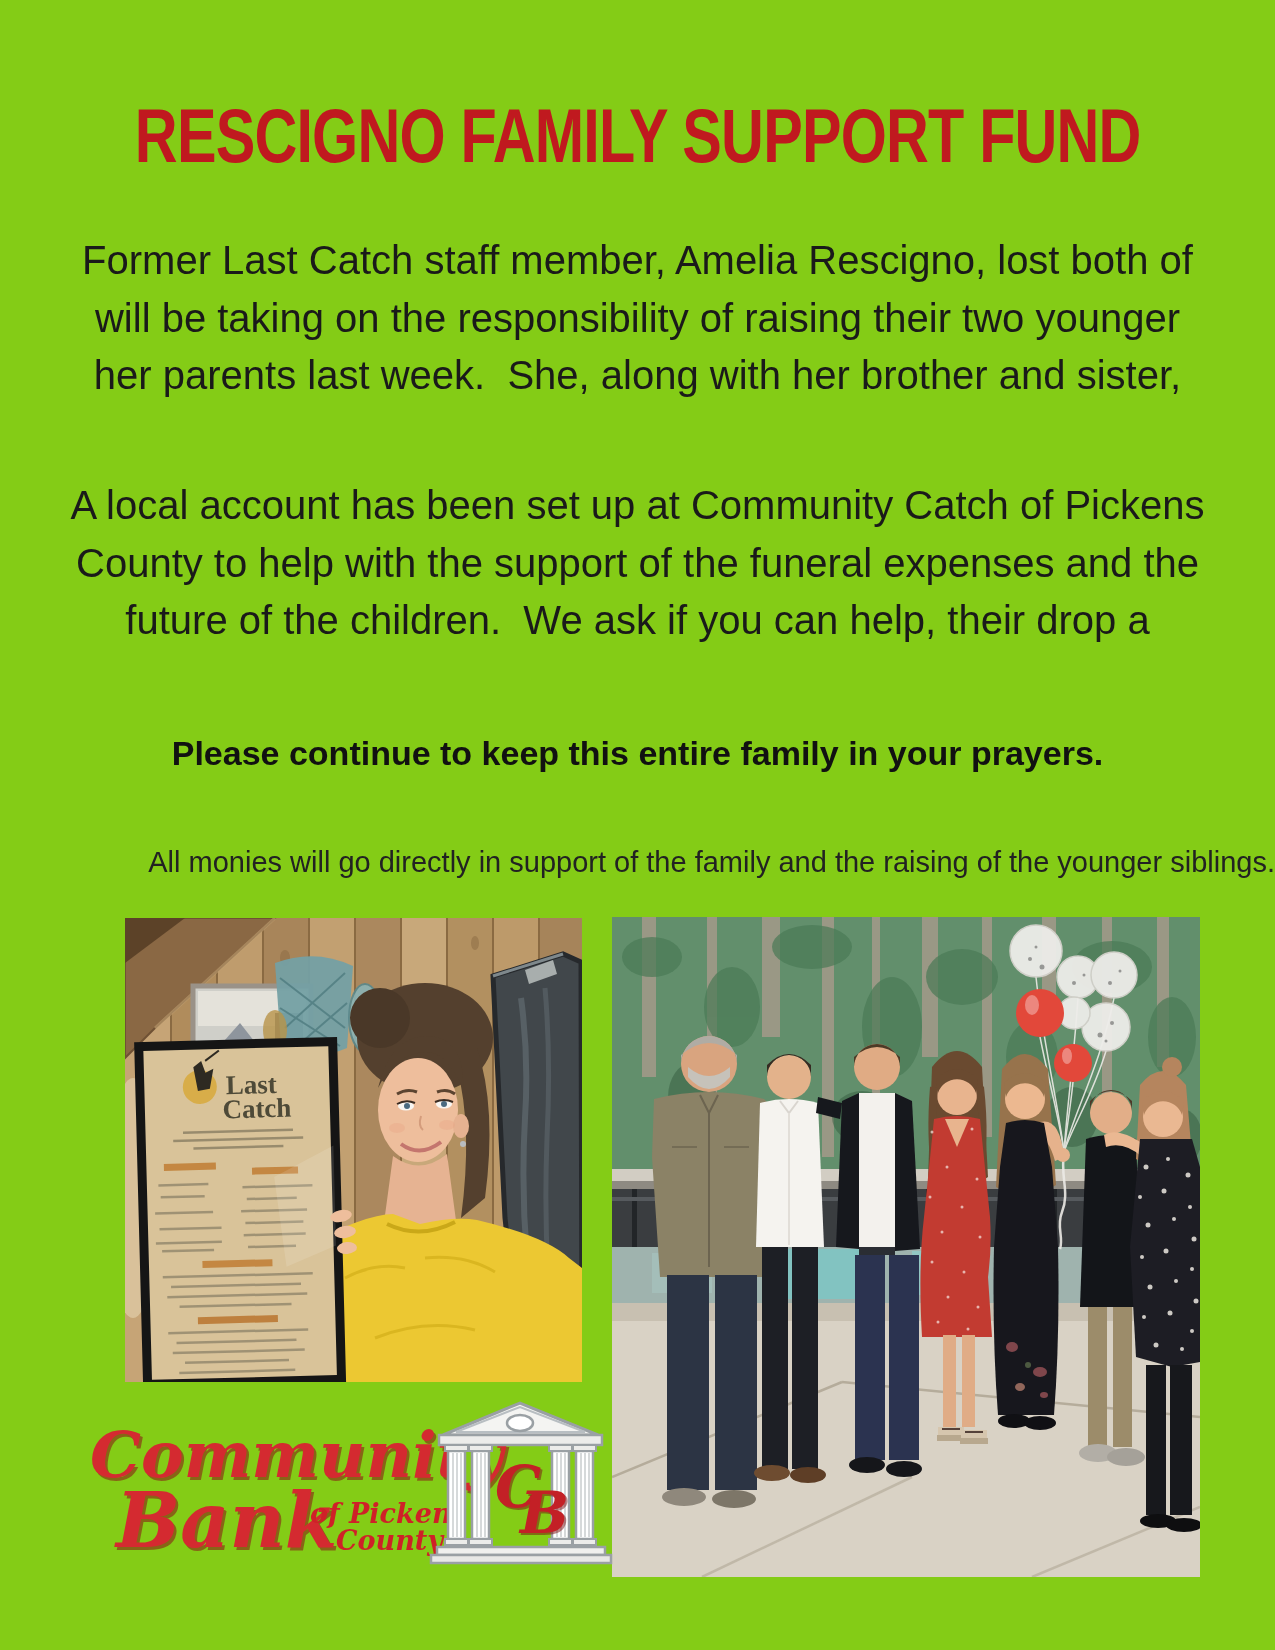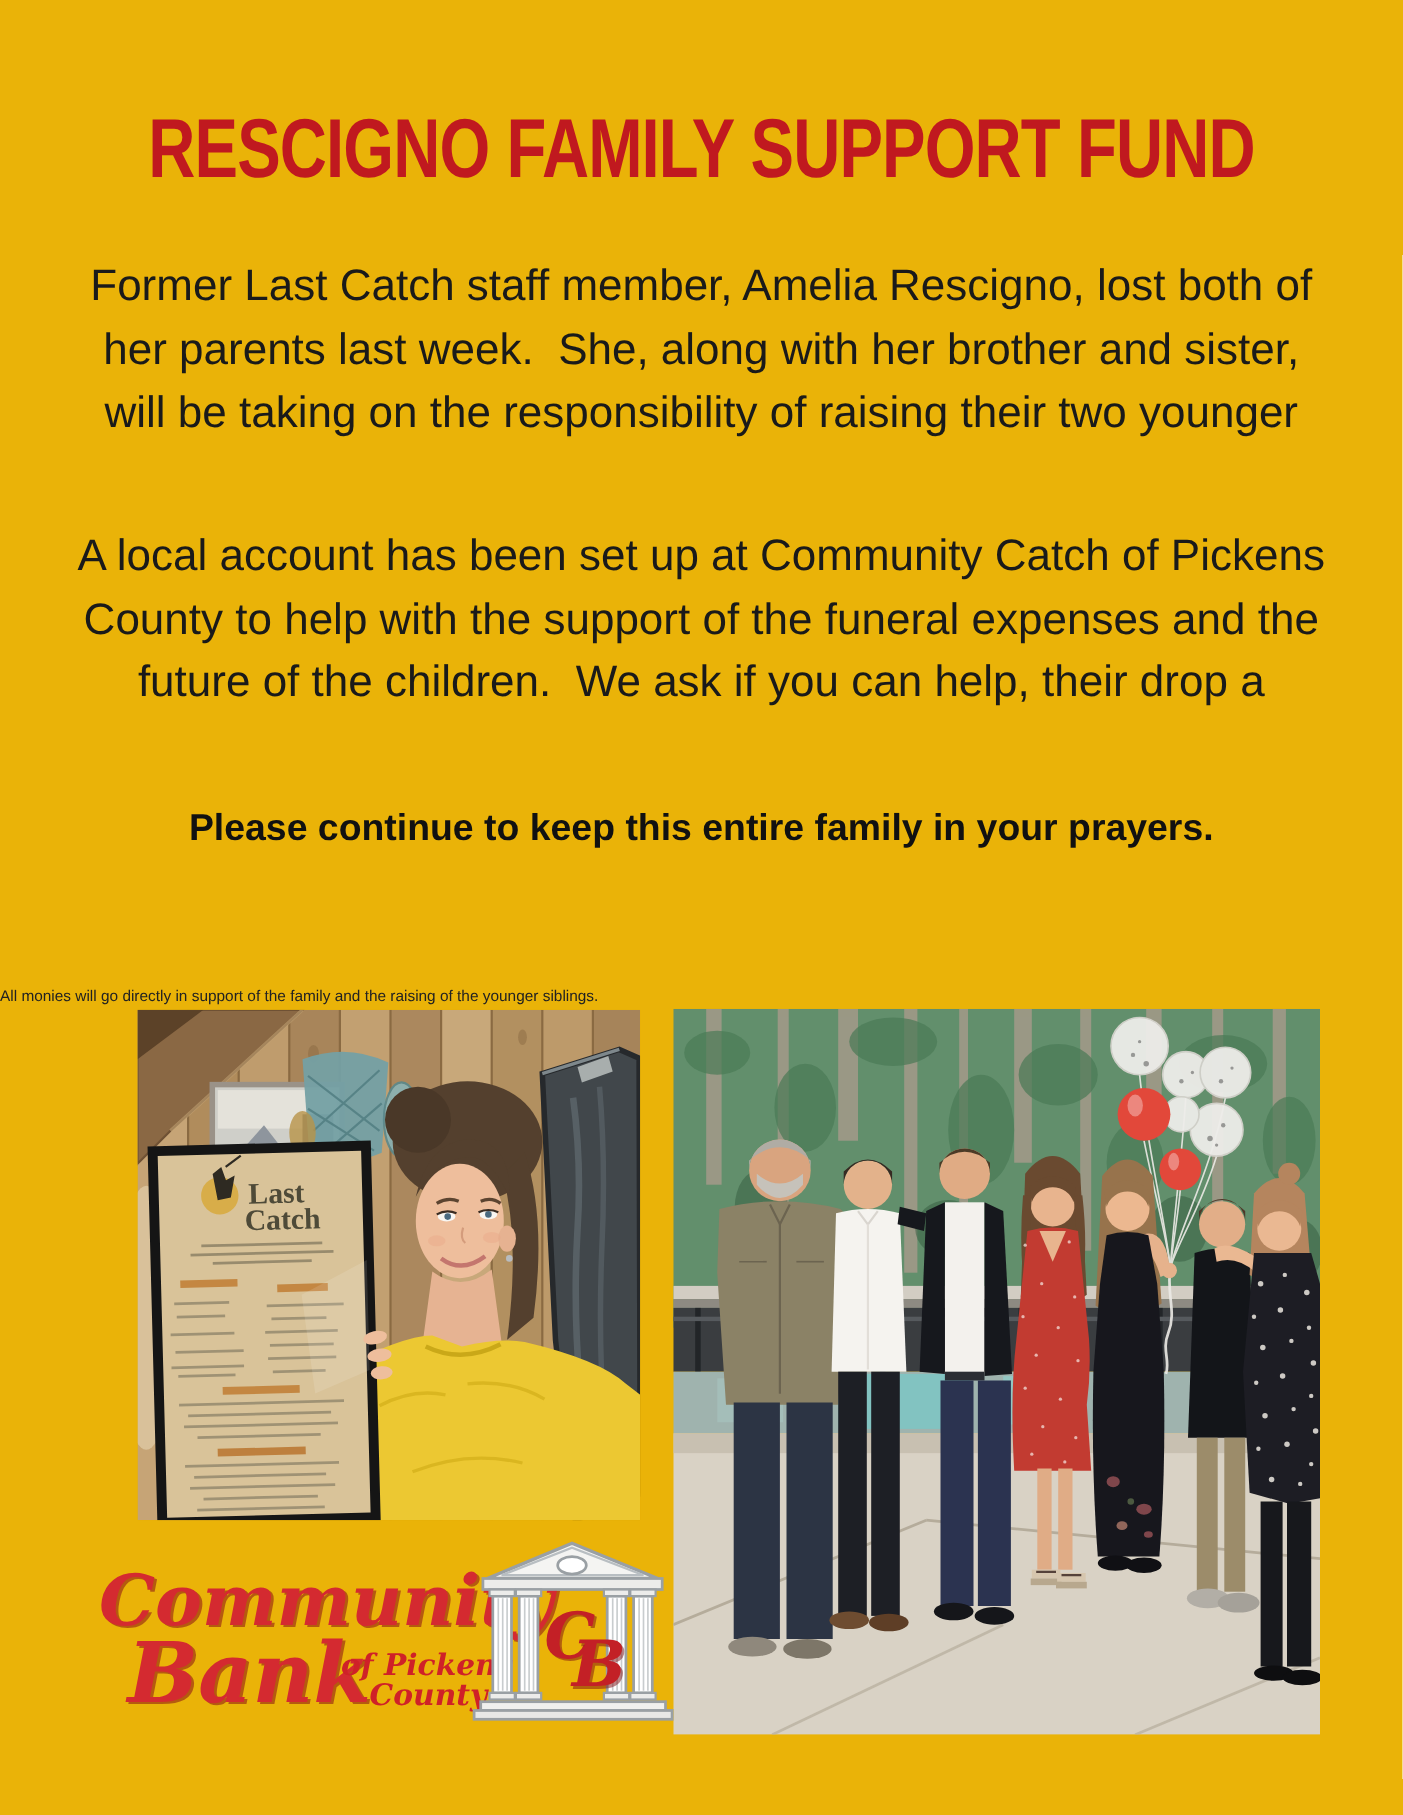--- a/index.html
+++ b/index.html
@@ -1,52 +1,52 @@
 <!DOCTYPE html>
 <html><head>
 <meta charset="utf-8">
 <style>
   html,body{margin:0;padding:0;background:#ffffff;}
-  #page{position:relative;width:1275px;height:1650px;background:#eab308;overflow:hidden;
+  #page{position:relative;width:1275px;height:1650px;background:#84cc16;overflow:hidden;
         font-family:"Liberation Sans",sans-serif;}
   .abs{position:absolute;}
   
   #title-wrap{top:92px;left:0;width:1275px;display:flex;justify-content:center;}
   #title{font-size:76px;font-weight:bold;color:#c0191f;white-space:nowrap;
          transform:scaleX(0.78);transform-origin:50% 50%;letter-spacing:-1px;}
   
   .para{left:0;width:1275px;text-align:center;color:#1a1a1a;}
   .para .line{font-size:40px;line-height:57.5px;white-space:pre-wrap;}
   #para1{top:232px;}
   #para2{top:477px;}
   #emphasis{top:733px;left:0;width:1275px;text-align:center;
             font-size:34px;font-weight:bold;line-height:40px;color:#111;white-space:pre-wrap;}
-  #note{top:849px;left:0;width:1275px;text-align:left;font-size:14px;line-height:26px;
-        color:#222;white-space:pre-wrap;margin-top:43px;}
+  #note{top:849px;left:0;width:1275px;text-align:right;font-size:29px;line-height:26px;
+        color:#222;white-space:pre-wrap;}
   
   #photo-left{top:918px;left:125px;width:457px;height:464px;overflow:hidden;}
   #photo-right{top:917px;left:612px;width:588px;height:660px;overflow:hidden;}
   #bank-logo{top:1395px;left:68px;width:545px;height:175px;}
   svg{display:block;}
   .script{font-family:"DejaVu Serif","Liberation Serif",serif;font-style:italic;font-weight:bold;}
   .menu-brand{font-family:"Liberation Serif",serif;font-weight:bold;}
 </style>
 </head>
 <body>
 
 <div id="page">
 
   <div class="abs" id="title-wrap">
     <div id="title">RESCIGNO FAMILY SUPPORT FUND</div>
   </div>
 
   <div class="abs para" id="para1">
     <div class="line">Former Last Catch staff member, Amelia Rescigno, lost both of</div>
+    <div class="line">will be taking on the responsibility of raising their two younger</div>
     <div class="line">her parents last week.  She, along with her brother and sister,</div>
-    <div class="line">will be taking on the responsibility of raising their two younger</div>
   </div>
 
   <div class="abs para" id="para2">
     <div class="line">A local account has been set up at Community Catch of Pickens</div>
     <div class="line">County to help with the support of the funeral expenses and the</div>
     <div class="line">future of the children.  We ask if you can help, their drop a</div>
   </div>
 
   <div class="abs" id="emphasis">Please continue to keep this entire family in your prayers.</div>
 

